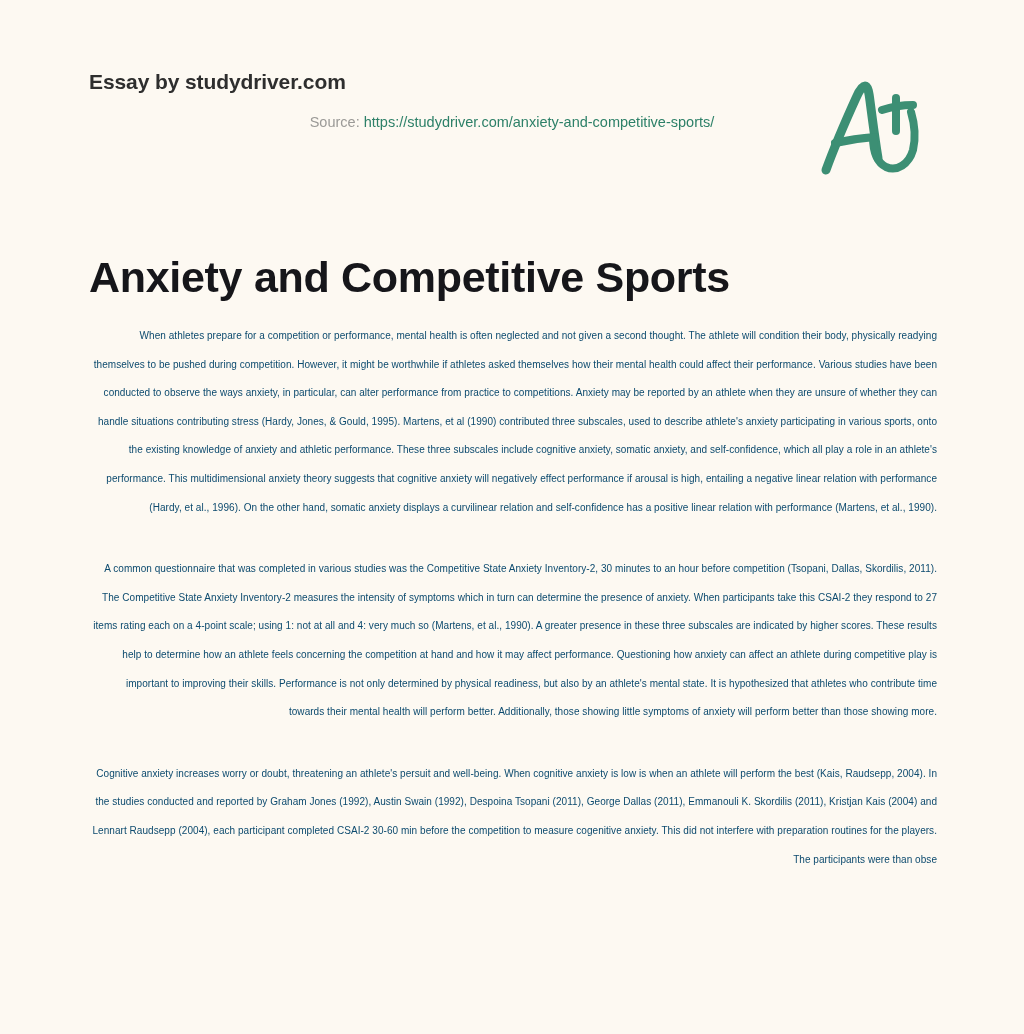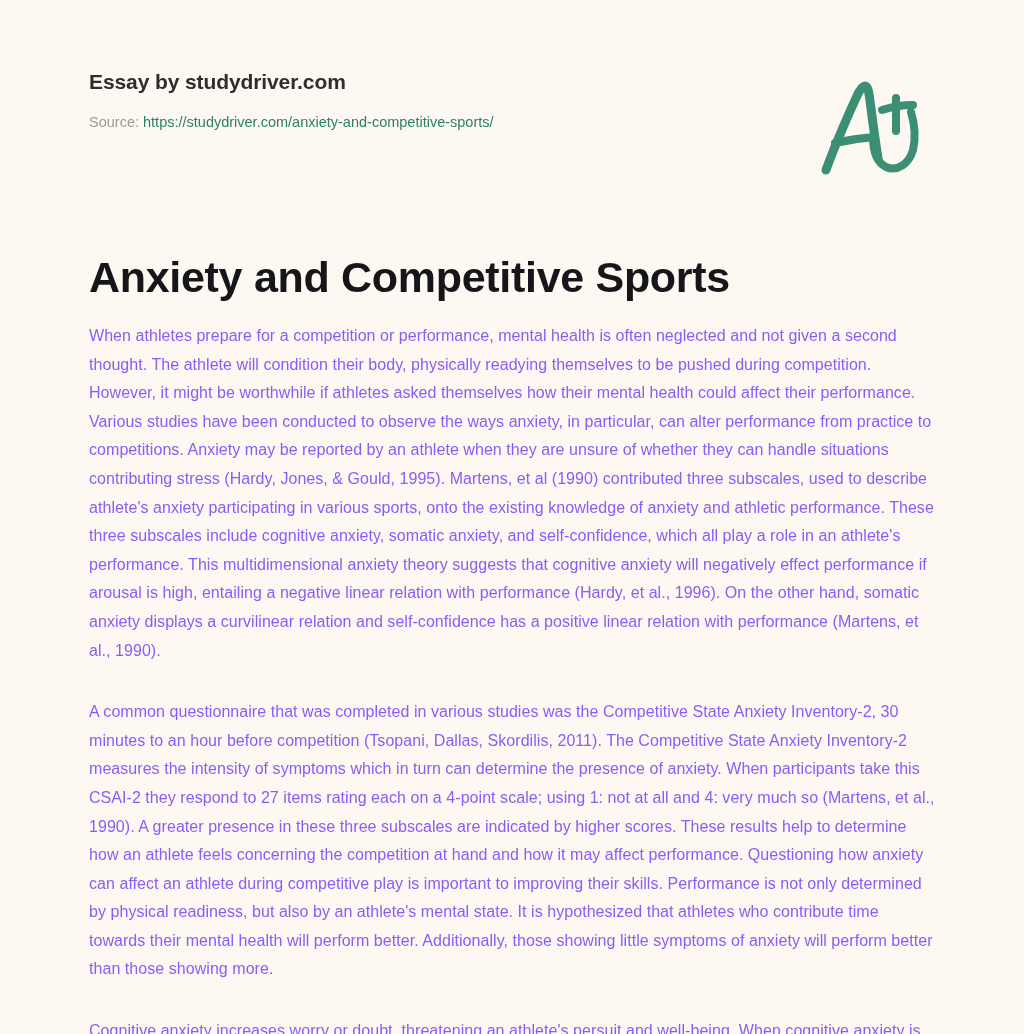--- a/index.html
+++ b/index.html
@@ -39,20 +39,21 @@
     line-height: 28px;
     margin: 0;
     white-space: nowrap;
   }
 
   .source-line {
     margin-top: 16px;
     font-size: 14.5px;
     line-height: 20px;
     white-space: nowrap;
+    text-align: center;
   }
 
   .source-label {
     color: #9b9a97;
   }
 
   .source-url {
     color: #2d8068;
     text-decoration: none;
   }
@@ -82,25 +83,25 @@
   .article-title {
     font-size: 43px;
     font-weight: bold;
     color: #16161a;
     letter-spacing: -0.3px;
     line-height: 42px;
     margin: 0 0 24px 0;
   }
 
   .body-text p {
-    font-size: 16px;
+    font-size: 10px;
     line-height: 28.6px;
-    color: #8b5cf6;
+    color: #0c4a6e;
     margin: 0 0 33px 0;
-    text-align: left;
+    text-align: right;
     letter-spacing: 0.05px;
   }
   .body-text p:last-child {
     margin-bottom: 0;
   }
 </style>
 </head>
 <body>
 
 <div class="page">

